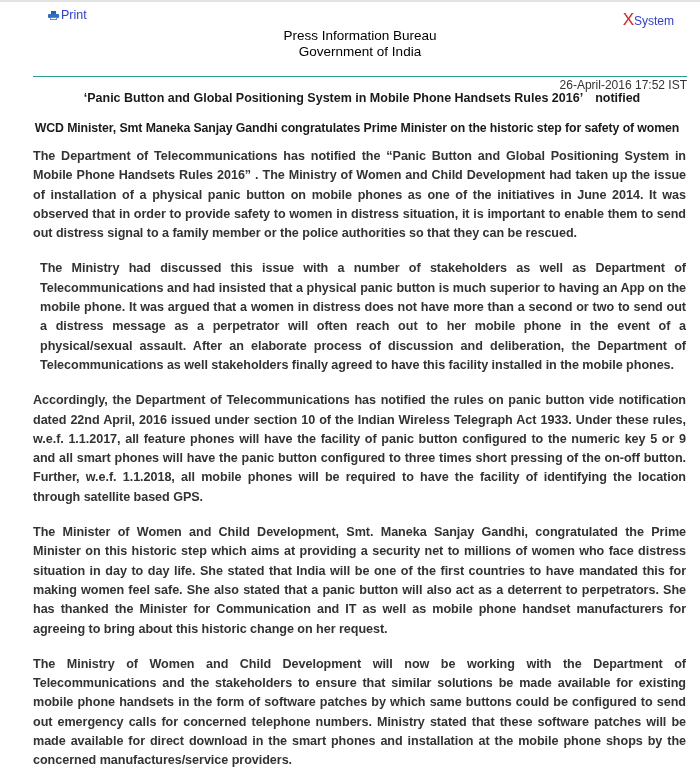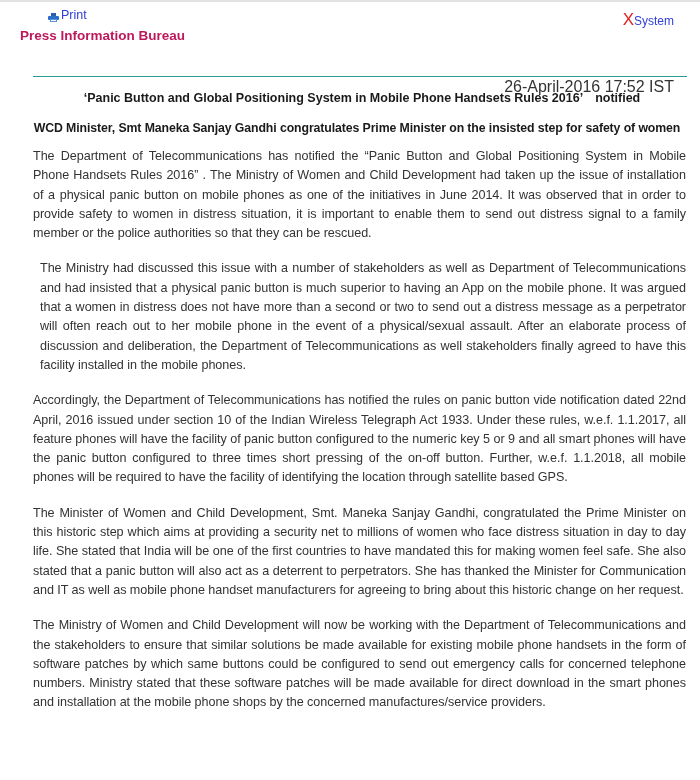--- a/index.html
+++ b/index.html
@@ -20,21 +20,21 @@
   .topbar {
     position: absolute;
     left: 0; top: 0; right: 0; height: 28px;
   }
   .print-link {
     position: absolute;
     left: 48px; top: 6px;
     font-size: 12.5px;
     color: #3040d8;
     text-decoration: none;
-    display: flex; align-items: flex-end;
+    display: flex; align-items: center;
     cursor: pointer;
   }
   .print-icon {
     display: inline-block;
     width: 11px; height: 9px;
     margin-right: 2px;
     position: relative;
   }
   .print-icon svg { display: block; }
   .close-link {
@@ -48,40 +48,40 @@
   .close-x {
     color: #e02020;
     font-size: 17px;
     font-weight: normal;
     margin-right: 0px;
     line-height: 1;
   }
   .header {
     position: absolute;
     left: 0; right: 0; top: 26px;
-    text-align: left;
-    font-weight: bold;
+    text-align: center;
+    font-weight: normal;
     font-size: 13.5px;
-    color: #be185d;
+    color: #000000;
     line-height: 16px;
   }
   .header div { margin: 0; }
   .header .h1 { margin-left: 20px; }
   .header .h2 { margin-left: 20px; }
   .header .h3 { margin-left: 20px; }
   .divider {
     position: absolute;
     left: 33px; right: 13px; top: 74px;
     height: 0;
     border-top: 1.5px solid #2c9c96;
   }
   .dateline {
     position: absolute;
-    right: 26px; top: 76px;
-    font-size: 16px;
+    right: 13px; top: 76px;
+    font-size: 12px;
     color: #333333;
   }
   .release-title {
     position: absolute;
     left: 0; right: 0; top: 89px;
     text-align: center;
     font-weight: bold;
     font-size: 12.5px;
     color: #1a1a1a;
     padding-left: 24px;
@@ -101,20 +101,21 @@
     position: absolute;
     left: 33px; right: 14px; top: 145px;
   }
   .content p {
     margin: 0 0 16px 0;
     font-size: 12.6px;
     line-height: 19.3px;
     text-align: justify;
     color: #333333;
     letter-spacing: -0.05px;
+    font-weight: bold;
   }
   .content p.p2 { margin-top: 0; margin-left: 7px; }
 </style>
 </head>
 <body>
 
 <div class="topbar">
   <a class="print-link">
     <span class="print-icon">
       <svg width="11" height="9" viewBox="0 0 11 9">
@@ -127,31 +128,32 @@
     <span>Print</span>
   </a>
   <a class="close-link">
     <span class="close-x">X</span>
     <span>System</span>
   </a>
 </div>
 
 <div class="header">
   <div class="h1">Press Information Bureau</div>
+  <div class="h2">Government of India</div>
 </div>
 
 <div class="divider"></div>
 
 <div class="dateline">26-April-2016 17:52 IST</div>
 
 <div class="release-title">
   <span>‘Panic Button and Global Positioning System in Mobile Phone Handsets Rules 2016’</span><span class="notified">notified</span>
 </div>
 
-<div class="subtitle">WCD Minister, Smt Maneka Sanjay Gandhi congratulates Prime Minister on the insisted step for safety of women</div>
+<div class="subtitle">WCD Minister, Smt Maneka Sanjay Gandhi congratulates Prime Minister on the historic step for safety of women</div>
 
 <div class="content">
   <p>The Department of Telecommunications has notified the  “Panic Button and Global Positioning System in Mobile Phone Handsets Rules 2016” . The Ministry of Women and Child Development had taken up the issue of installation of a physical panic button on mobile phones as one of the initiatives in June 2014. It was observed that in order to provide safety to women in distress situation, it is important to enable them to send out distress signal to a family member or the police authorities so that they can be rescued.</p>
   <p class="p2">The Ministry had discussed this issue with a number of stakeholders as well as Department of Telecommunications and had insisted that a physical panic button is much superior to having an App on the mobile phone. It was argued that a women in distress does not have more than a second or two to send out a distress message as a perpetrator will often reach out to her mobile phone in the event of a physical/sexual assault. After an elaborate process of discussion and deliberation, the Department of Telecommunications as well stakeholders finally agreed to have this facility installed in the mobile phones.</p>
   <p>Accordingly, the Department of Telecommunications has notified the rules on panic button vide notification dated 22nd April, 2016 issued under section 10 of the Indian Wireless Telegraph Act 1933. Under these rules, w.e.f. 1.1.2017, all feature phones will have the facility of panic button configured to the numeric key 5 or 9 and all smart phones will have the panic button configured to three times short pressing of the on-off button. Further, w.e.f. 1.1.2018, all mobile phones will be required to have the facility of identifying the location through satellite based GPS.</p>
   <p>The Minister of Women and Child Development, Smt. Maneka Sanjay Gandhi, congratulated the Prime Minister on this historic step which aims at providing a security net to millions of women who face distress situation in day to day life. She stated that India will be one of the first countries to have mandated this for making women feel safe. She also stated that a panic button will also act as a deterrent to perpetrators. She has thanked the Minister for Communication and IT as well as mobile phone handset manufacturers for agreeing to bring about this historic change on her request.</p>
   <p>The Ministry of Women and Child Development will now be working with the Department of Telecommunications and the stakeholders to ensure that similar solutions be made available for existing mobile phone handsets in the form of software patches by which same buttons could be configured to send out emergency calls for concerned telephone numbers. Ministry stated that these software patches will be made available for direct download in the smart phones and installation at the mobile phone shops by the concerned manufactures/service providers.</p>
 </div>
 
 </body></html>

